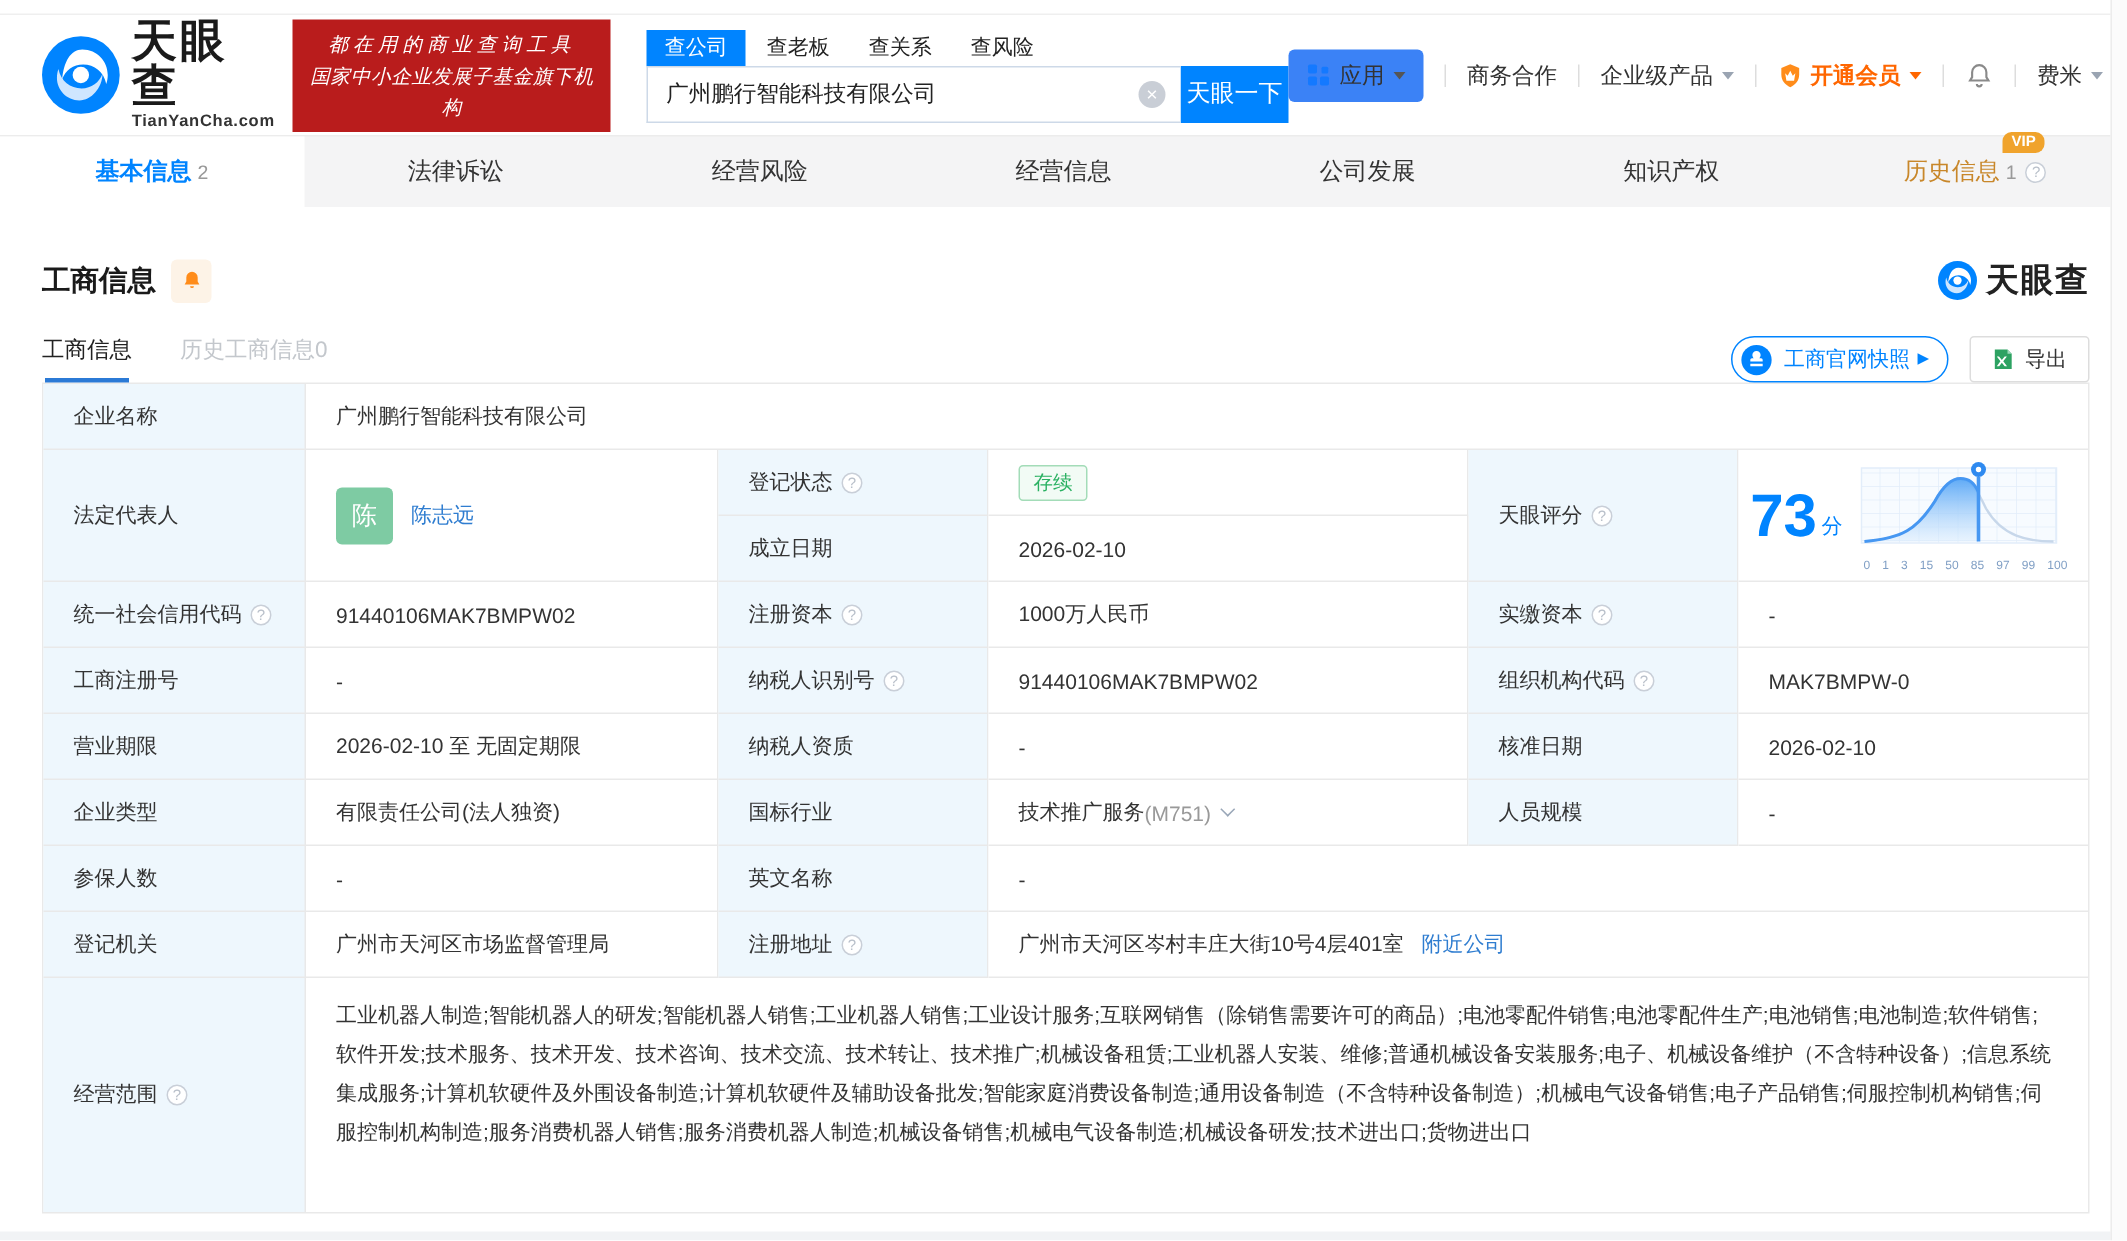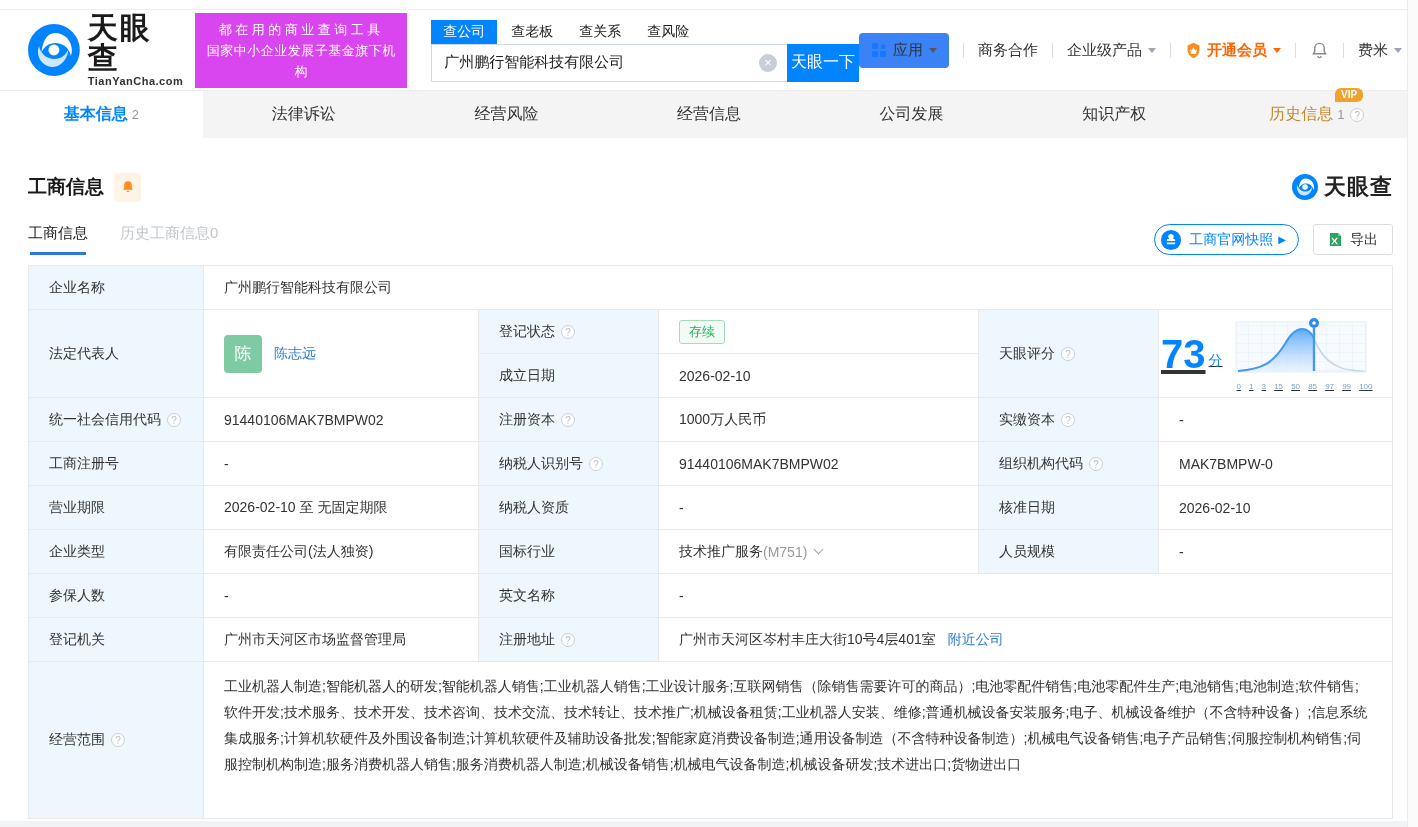--- a/index.html
+++ b/index.html
@@ -8,22 +8,22 @@
   .page { position:relative; width:1418px; height:827px; background:#fff; }
 
   
   .top-strip { height:10px; border-bottom:1px solid #efefef; }
   .header { height:80px; display:flex; align-items:center; padding:0 16px 0 28px; }
   .logo { display:flex; align-items:center; cursor:pointer; }
   .logo svg { width:52px; height:52px; }
   .logo-txt { margin-left:8px; }
   .logo-name { font-size:30px; font-weight:bold; color:#1a1a1a; letter-spacing:2px; line-height:30px;}
   .logo-domain { font-size:11px; font-weight:bold; color:#333; letter-spacing:.5px; margin-top:2px;}
-  .promo { margin-left:12px; background:#d946ef; color:#fff; font-size:13px; line-height:21px;
-    padding:6px 10px; text-align:center; }
+  .promo { margin-left:12px; background:#b91c1c; color:#fff; font-size:13px; line-height:21px;
+    padding:6px 10px; text-align:center;font-style:italic; }
   .promo .l1 { letter-spacing:3.5px; }
   .promo .l2 { letter-spacing:.5px; }
 
   .search-wrap { margin-left:24px; width:452px; }
   .search-tabs { display:flex; align-items:flex-end; font-size:14px; height:25px; }
   .search-tab { margin-right:26px; padding:3px 0; color:#222; cursor:pointer; }
   .search-tab.active { background:#0084ff; color:#fff; padding:3px 12px; margin-right:14px; }
   .search-bar { display:flex; }
   .search-input-box { position:relative; flex:1; }
   .search-input { width:100%; height:38px; border:1px solid #cdd9e8; border-right:none;
@@ -83,21 +83,21 @@
   .snap-btn { height:31px; border:1px solid #0084ff; border-radius:16px; color:#0084ff;
     font-size:14px; display:flex; align-items:center; padding:0 12px 0 5px; cursor:pointer; background:#fff;}
   .snap-btn svg { width:22px; height:22px; margin-right:7px; }
   .snap-arrow { font-size:10px; margin-left:5px; color:#0084ff; }
   .export-btn { height:31px; border:1px solid #ddd; border-radius:3px; background:#fff;
     color:#333; font-size:14px; display:flex; align-items:center; padding:0 14px;
     margin-left:14px; cursor:pointer; }
   .export-btn svg { width:15px; height:15px; margin-right:7px; }
 
   
-  .tbl { margin-top:10px; width:1365px; border:1px solid #e9e9e9;
+  .tbl { margin-top:0; width:1365px; border:1px solid #e9e9e9;
     display:grid; grid-template-columns:175px 275px 180px 320px 180px 1fr;
     grid-template-rows:repeat(9,44px) 156px; font-size:14px; }
   .cell { border-right:1px solid #e9e9e9; border-bottom:1px solid #e9e9e9;
     display:flex; align-items:center; padding:0 10px 0 20px; background:#fff; overflow:hidden;}
   .lbl { background:#eef7fd; color:#333; }
   .v-name { grid-column:2/7; }
   .r2 { grid-row:span 2; }
   .c3 { grid-column:3; } .c4 { grid-column:4; }
   .v-eng { grid-column:4/7; }
   .v-addr { grid-column:4/7; }
@@ -110,21 +110,21 @@
     font-size:17px; display:flex; align-items:center; justify-content:center; flex:none;}
   .link { color:#2f7dd0; cursor:pointer; text-decoration:none; }
   .rep-name { margin-left:12px; }
   .badge-green { border:1px solid #a3dcb8; background:#f2fbf5; color:#2ab162;
     font-size:13px; padding:2px 9px; border-radius:3px; }
   .grey-txt { color:#999; }
   .chev { display:inline-block; width:7px; height:7px; border-right:1.5px solid #9aa7b8;
     border-bottom:1.5px solid #9aa7b8; transform:rotate(45deg); margin-left:8px; margin-top:-4px;}
   .addr-link { margin-left:12px; }
 
-  .score-cell { padding:0 6px 0 2px; justify-content:flex-start;text-decoration:underline; }
+  .score-cell { padding:0 6px 0 2px; justify-content:center; }
   .score-num { font-size:40px; font-weight:bold; color:#0084ff; line-height:40px; }
   .score-unit { font-size:14px; color:#0084ff; margin:14px 0 0 3px; }
   .score-chart { margin-left:12px; width:140px; }
   .ticks { display:flex; justify-content:space-between; font-size:8px; color:#7f9ec4;
     padding:0 2px; margin-top:1px;}
 
   
   .bottom-strip { position:absolute; left:0; bottom:0; width:100%; height:6px; background:#f1f3f5; }
   .scrollbar { position:absolute; top:0; right:0; width:11px; height:100%;
     background:#fbfbfb; border-left:1px solid #ececec; }

